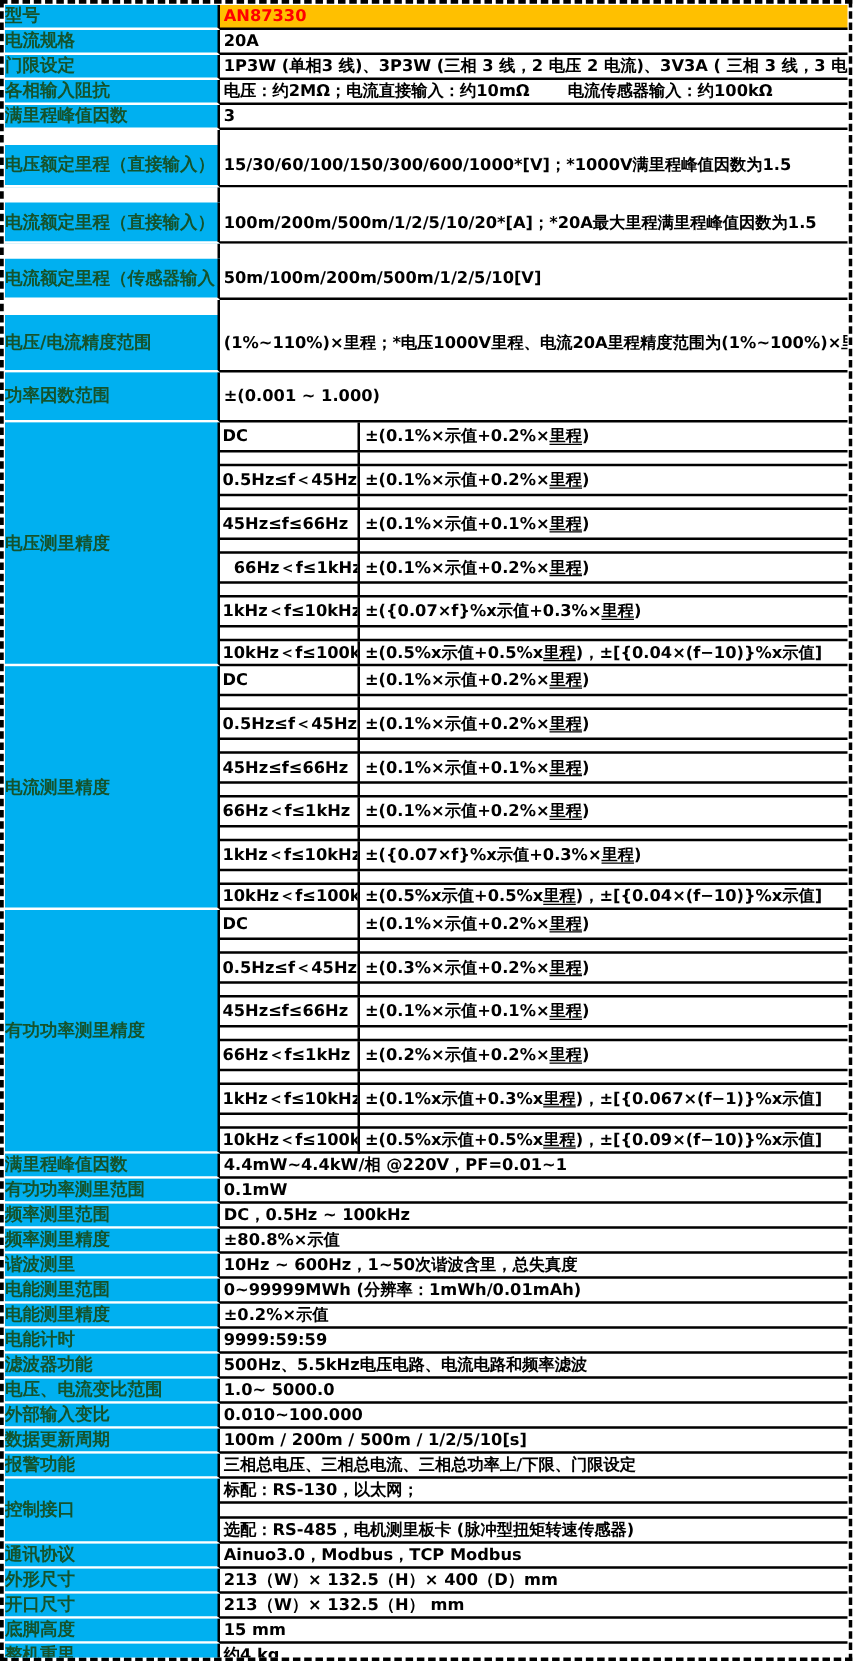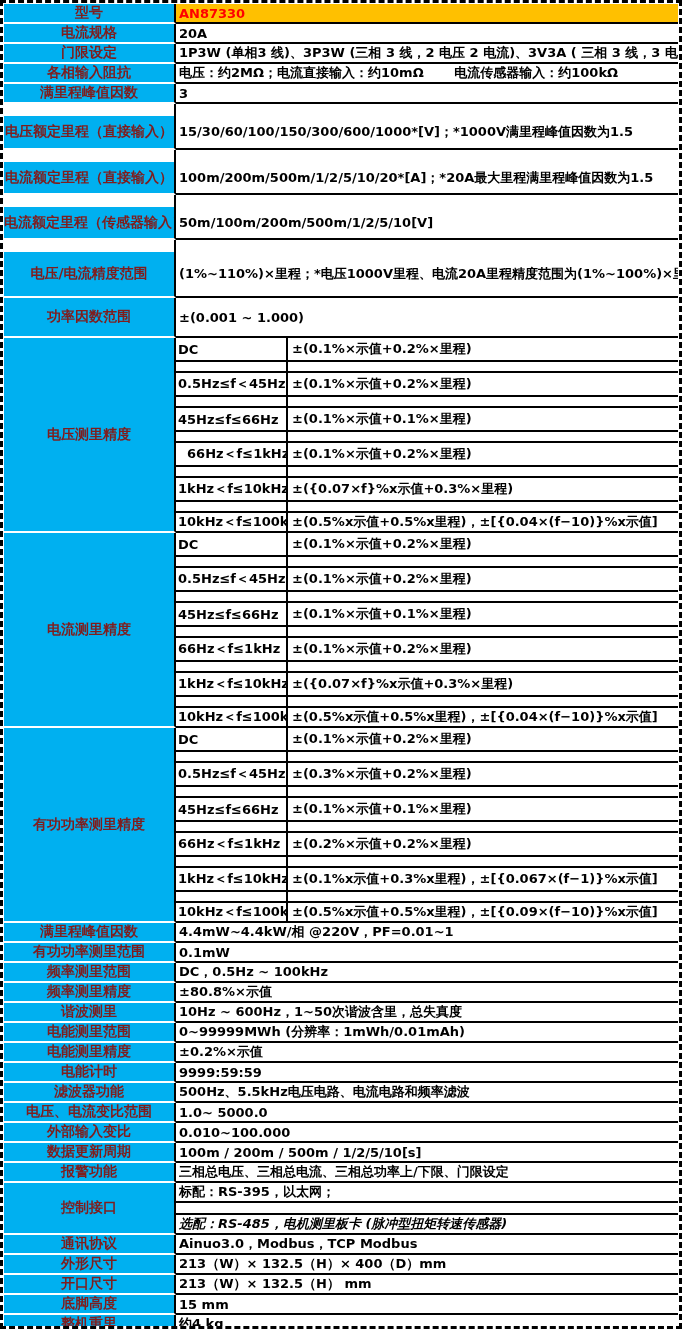--- a/index.html
+++ b/index.html
@@ -9,34 +9,34 @@
     box-sizing:border-box;width:682px;height:1329px;
     border:3px dashed #000;background:#fff;padding:1px 1px 0 1px;overflow:hidden;
   }
   table{border-collapse:separate;border-spacing:0;table-layout:fixed;width:674px;}
   td{
     margin:0;padding:0;overflow:hidden;white-space:pre;
     font-weight:bold;font-size:13px;color:#000;vertical-align:middle;
     font-family:"DejaVu Sans",sans-serif;
   }
   td.lbl{
-    background:#00B0F0;color:#7f1d1d;text-align:center;
+    background:#00B0F0;color:#14532d;
     border-right:2px solid #000;border-bottom:2px solid #fff;
     font-size:14px;
   }
   td.val{border-bottom:2px solid #000;padding:0 3px;}
   td.model{background:#FFC000;color:#FF0000;}
   td.cond{border-right:2px solid #000;border-bottom:2px solid #000;padding:0 2px;}
   td.formula{border-bottom:2px solid #000;padding:0 4px;}
   td.sp-cond{border-right:2px solid #000;border-bottom:2px solid #000;}
   td.sp-form{border-bottom:2px solid #000;}
   td.gapL{border-right:2px solid #000;background:#fff;}
   td.gapR{background:#fff;}
   td.ifline{border-bottom:2px solid #000;padding:0 3px;}
-  span.u{text-underline-offset:2px;margin-top:24px;}
+  span.u{text-decoration:underline;text-underline-offset:2px;margin-top:24px;}
 </style>
 </head>
 <body>
 
 <div class="sheet">
   <table>
     <colgroup>
       <col style="width:172px">
       <col style="width:112px">
       <col style="width:390px">
@@ -280,26 +280,26 @@
         <tr style="height: 19px;">
           <td class="lbl">数据更新周期</td>
           <td class="val" colspan="2">100m / 200m / 500m / 1/2/5/10[s]</td>
         </tr>
         <tr style="height: 19px;">
           <td class="lbl">报警功能</td>
           <td class="val" colspan="2">三相总电压、三相总电流、三相总功率上/下限、门限设定</td>
         </tr>
         <tr style="height: 20px;">
           <td class="lbl" rowspan="3">控制接口</td>
-          <td class="ifline" colspan="2">标配：RS-395，以太网；</td>
+          <td class="ifline" colspan="2">标配：RS-130，以太网；</td>
         </tr>
         <tr style="height: 12px;">
           <td class="ifline" colspan="2"></td>
         </tr>
-        <tr style="height: 20px; font-style: italic;">
+        <tr style="height: 20px;">
           <td class="ifline" colspan="2">选配：RS-485，电机测里板卡 (脉冲型扭矩转速传感器)</td>
         </tr>
         <tr style="height: 19px;">
           <td class="lbl">通讯协议</td>
           <td class="val" colspan="2">Ainuo3.0，Modbus，TCP Modbus</td>
         </tr>
         <tr style="height: 19px;">
           <td class="lbl">外形尺寸</td>
           <td class="val" colspan="2">213（W）× 132.5（H）× 400（D）mm</td>
         </tr>

